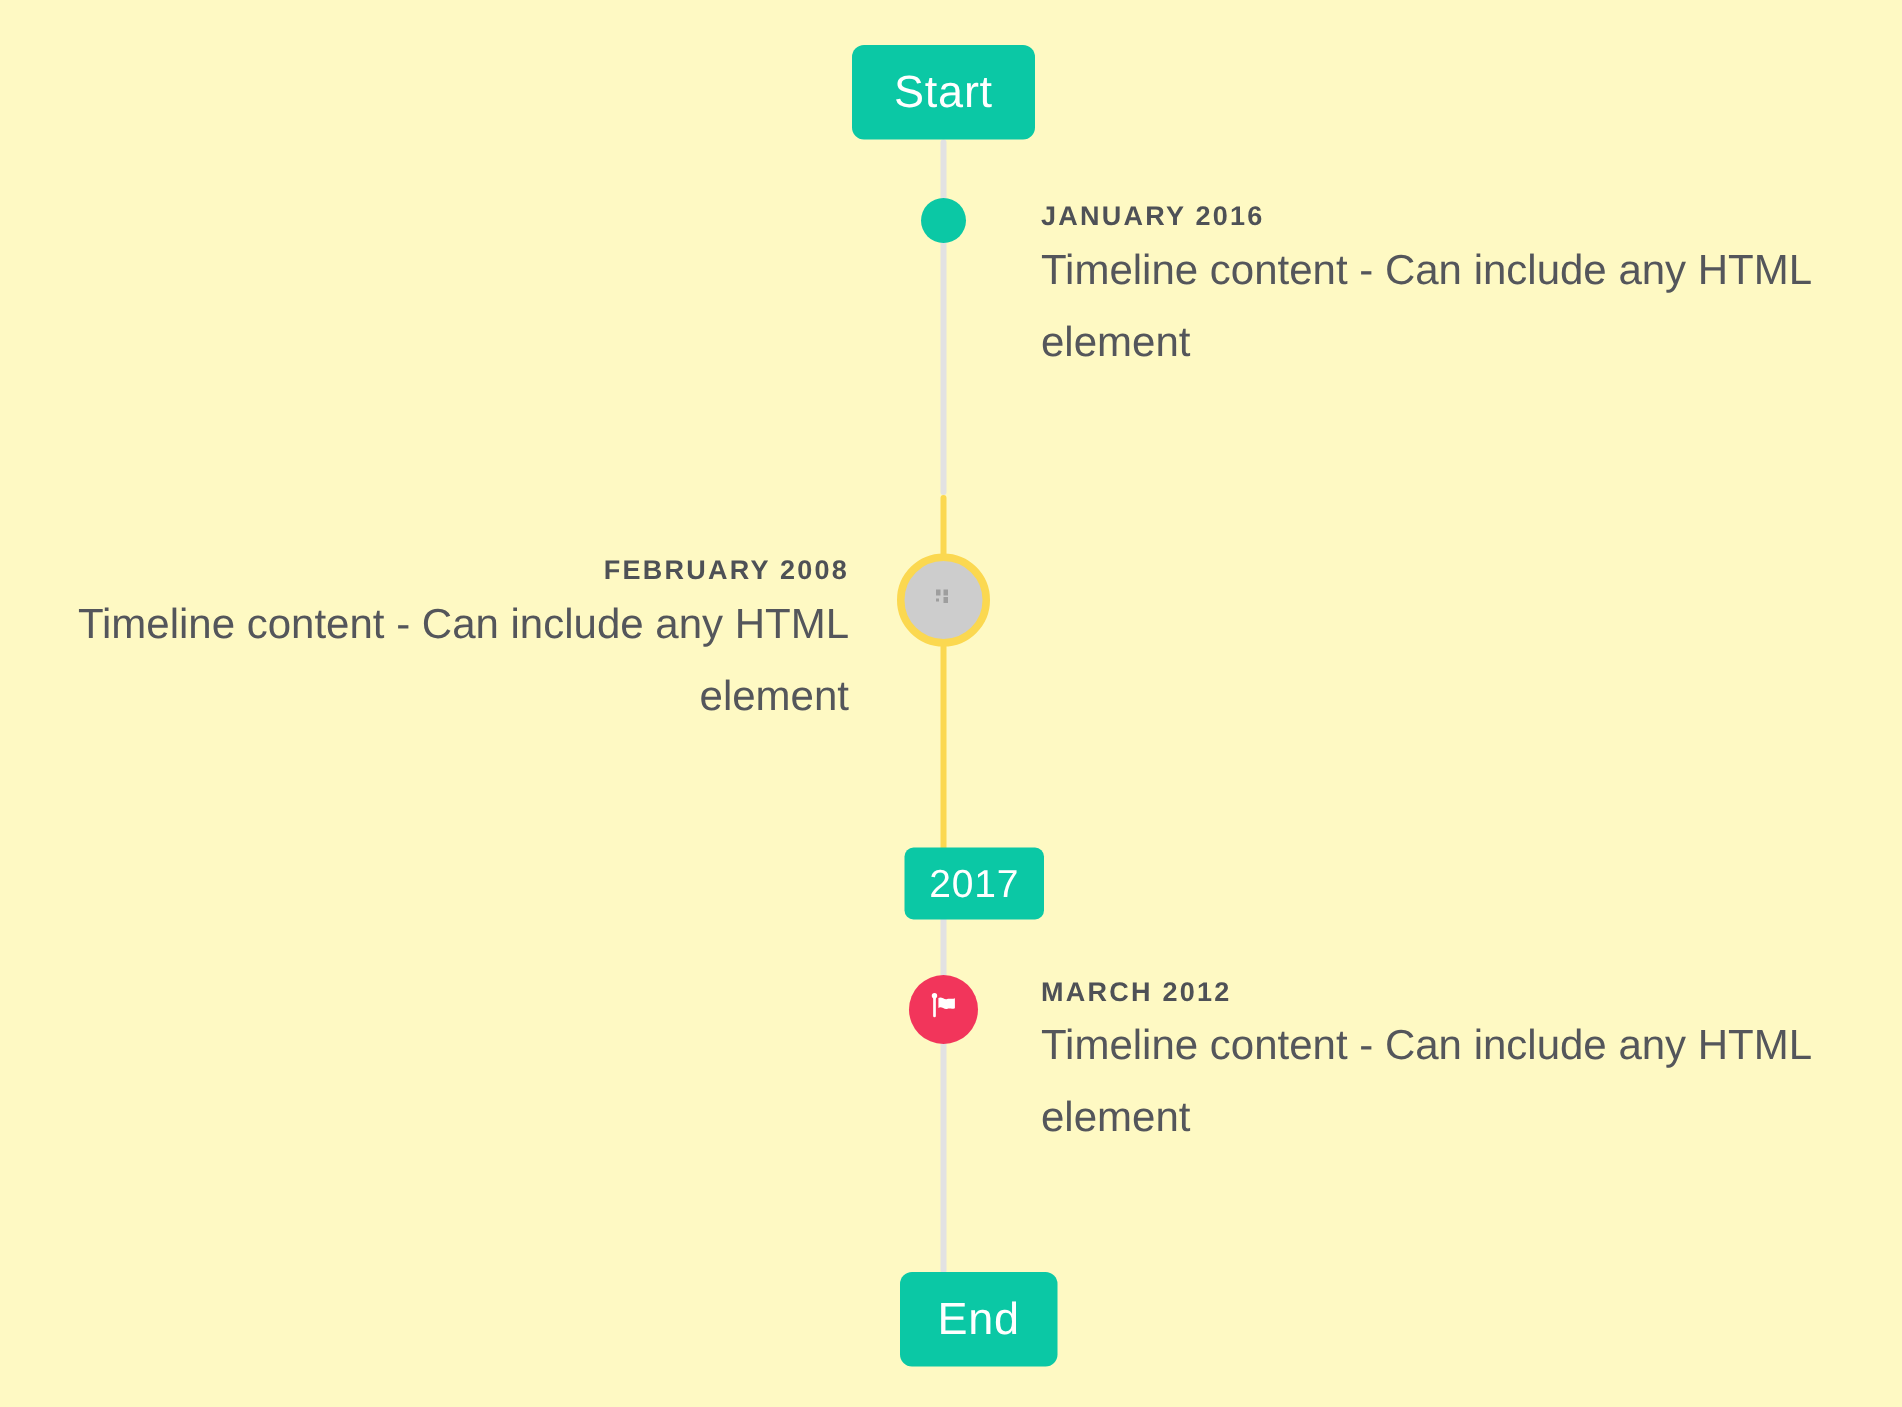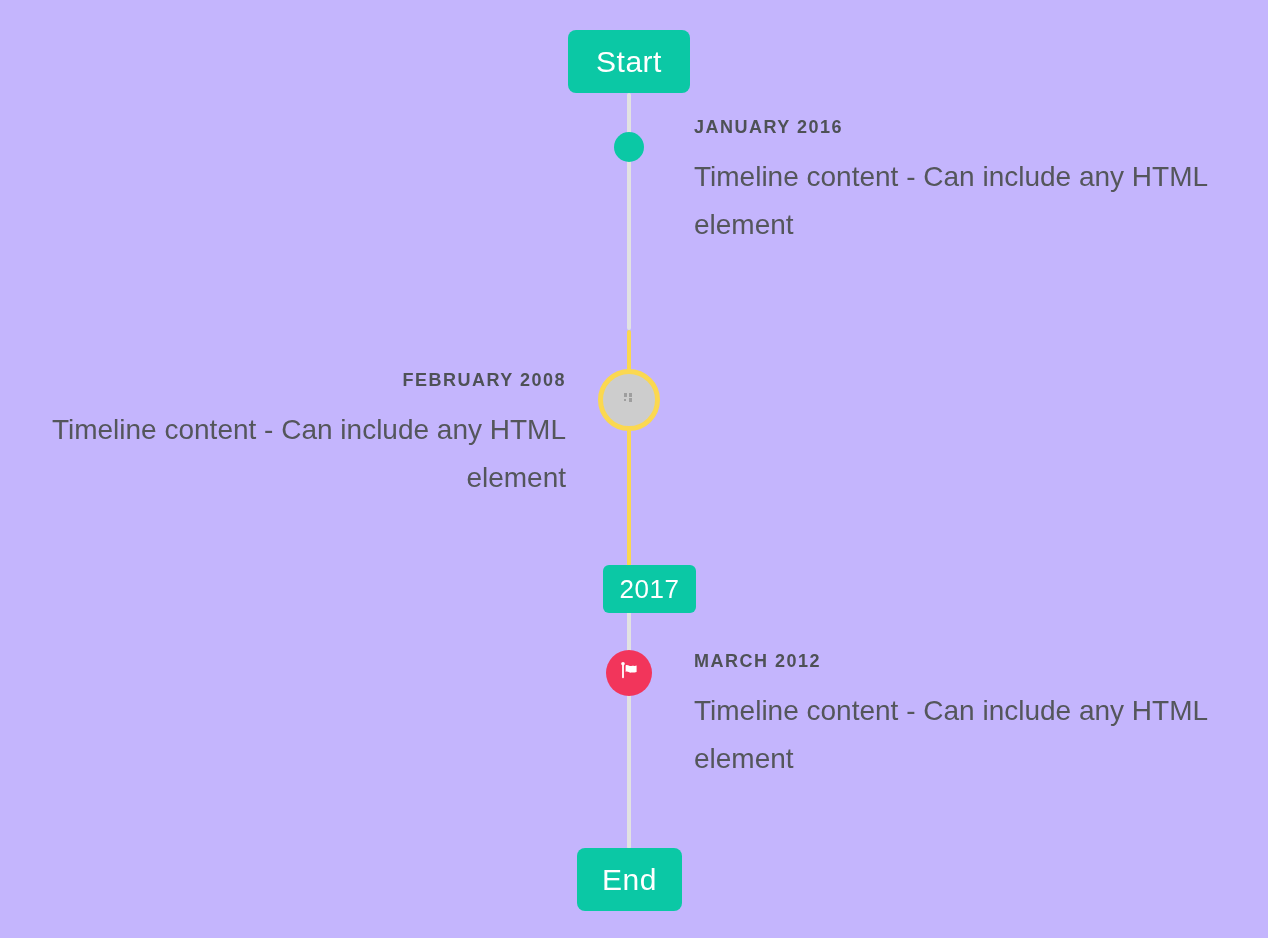--- a/index.html
+++ b/index.html
@@ -12,21 +12,21 @@
     --body-text: #54565b;
     --badge-text: #ffffff;
   }
   * { box-sizing: border-box; margin: 0; padding: 0; }
   html, body { background: #ffffff; }
   body { font-family: "Liberation Sans", "DejaVu Sans", sans-serif; }
   .canvas {
     position: relative;
     width: 1268px;
     height: 938px;
-    background: #c4b5fd;
+    background: #fef9c3;
     overflow: hidden;
   }
   
   .line-seg {
     position: absolute;
     left: 627px;
     width: 4px;
     border-radius: 2px;
   }
   .line-gray { background: var(--line); }
@@ -41,21 +41,21 @@
     background: var(--accent);
     color: var(--badge-text);
     display: flex;
     align-items: center;
     justify-content: center;
     border-radius: 8px;
     letter-spacing: 0.5px;
   }
   .badge-start { left: 568px; top: 30px;  width: 122px; height: 63px; font-size: 30px; }
   .badge-year  { left: 583px; top: 565px; width: 93px;  height: 48px; font-size: 26px; border-radius: 6px; margin-left: 20px; }
-  .badge-end   { left: 577px; top: 848px; width: 105px; height: 63px; font-size: 30px; }
+  .badge-end   { left: 600px; top: 848px; width: 105px; height: 63px; font-size: 30px; }
 
   
   .marker { position: absolute; border-radius: 50%; }
   .marker-dot {
     left: 614px; top: 132px;
     width: 30px; height: 30px;
     background: var(--accent);
   }
   .marker-image {
     left: 598px; top: 369px;
@@ -75,32 +75,32 @@
     justify-content: center;
   }
 
   
   .entry {
     position: absolute;
     width: 540px;
   }
   .entry-right { text-align: left; }
   .entry-left  { text-align: right; }
-  .entry-january  { left: 694px; top: 116px; }
+  .entry-january  { left: 694px; top: 133px; }
   .entry-february { left: 26px;  top: 369px; }
   .entry-march    { left: 694px; top: 650px; }
   .entry-title {
     font-size: 18px;
     font-weight: 700;
     letter-spacing: 1.5px;
     color: var(--title-text);
     line-height: 22px;
   }
   .entry-body {
-    margin-top: 15px;
+    margin-top: 1px;
     font-size: 28px;
     font-weight: 400;
     color: var(--body-text);
     line-height: 48px;
   }
 </style>
 </head>
 <body>
 
 <div class="canvas">

